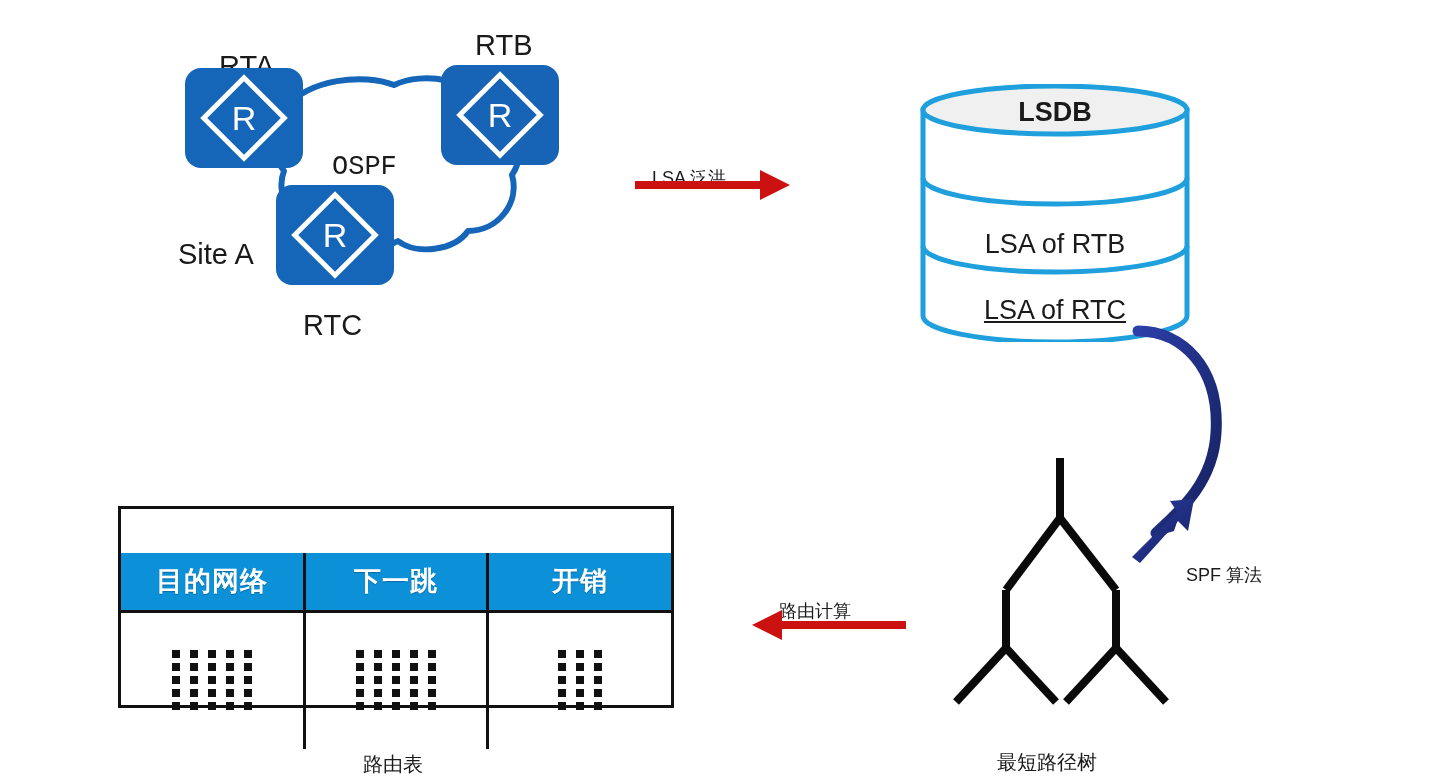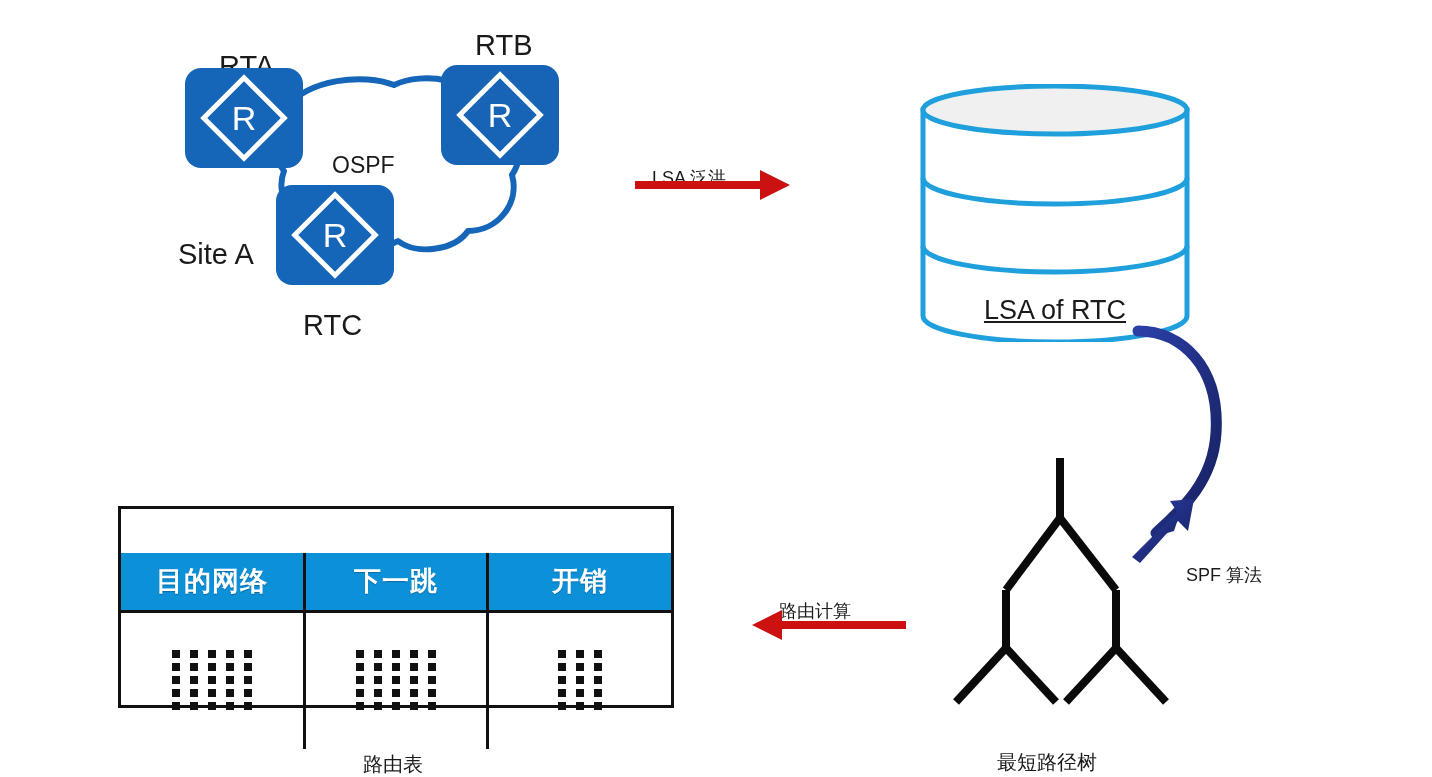--- a/index.html
+++ b/index.html
@@ -25,21 +25,21 @@
 
   
   .lbl {
     position: absolute;
     white-space: nowrap;
     color: #1a1a1a;
     line-height: 1;
     margin-top: 19px;
   }
   .lbl-rt   { font-size: 29px; }
-  .lbl-ospf { font-size: 23px; }
+  .lbl-ospf { font-size: 27px; font-family: Liberation Mono, monospace; }
   .lbl-site { font-size: 29px; }
   .lbl-cn   { font-size: 20px; }
   .lbl-arrow{ font-size: 18px; }
 
   
   #ospf-cloud-svg { position: absolute; left: 168px; top: 55px; }
   .router-box {
     position: absolute;
     width: 118px;
     height: 100px;
@@ -200,20 +200,22 @@
     <svg width="272" height="258" viewBox="0 0 272 258" style="position:absolute; left:0; top:0;">
 
       <path d="M 4 26 L 4 232 A 132 26 0 0 0 268 232 L 268 26 Z" fill="#ffffff" stroke="#1FA0DC" stroke-width="5"></path>
 
       <path d="M 4 94 A 132 26 0 0 0 268 94" fill="none" stroke="#1FA0DC" stroke-width="5"></path>
       <path d="M 4 162 A 132 26 0 0 0 268 162" fill="none" stroke="#1FA0DC" stroke-width="5"></path>
 
       <ellipse cx="136" cy="26" rx="132" ry="24" fill="#F0F0F0" stroke="#1FA0DC" stroke-width="5"></ellipse>
     </svg>
 
+    <div class="lsdb-band" style="top:8px; height:40px; font-weight:bold;">LSDB</div>
+    <div class="lsdb-band" style="top:140px; height:40px;">LSA of RTB</div>
     <div class="lsdb-band" style="top:206px; height:40px;text-decoration:underline;">LSA of RTC</div>
   </div>
 
   <div>
     <svg id="navy-arrow-svg" width="150" height="240" viewBox="0 0 150 240">
       <defs>
         <linearGradient id="navyGrad" x1="0" y1="0" x2="1" y2="1">
           <stop offset="0%" stop-color="#2B3FA8"></stop>
           <stop offset="100%" stop-color="#16205E"></stop>
         </linearGradient>

